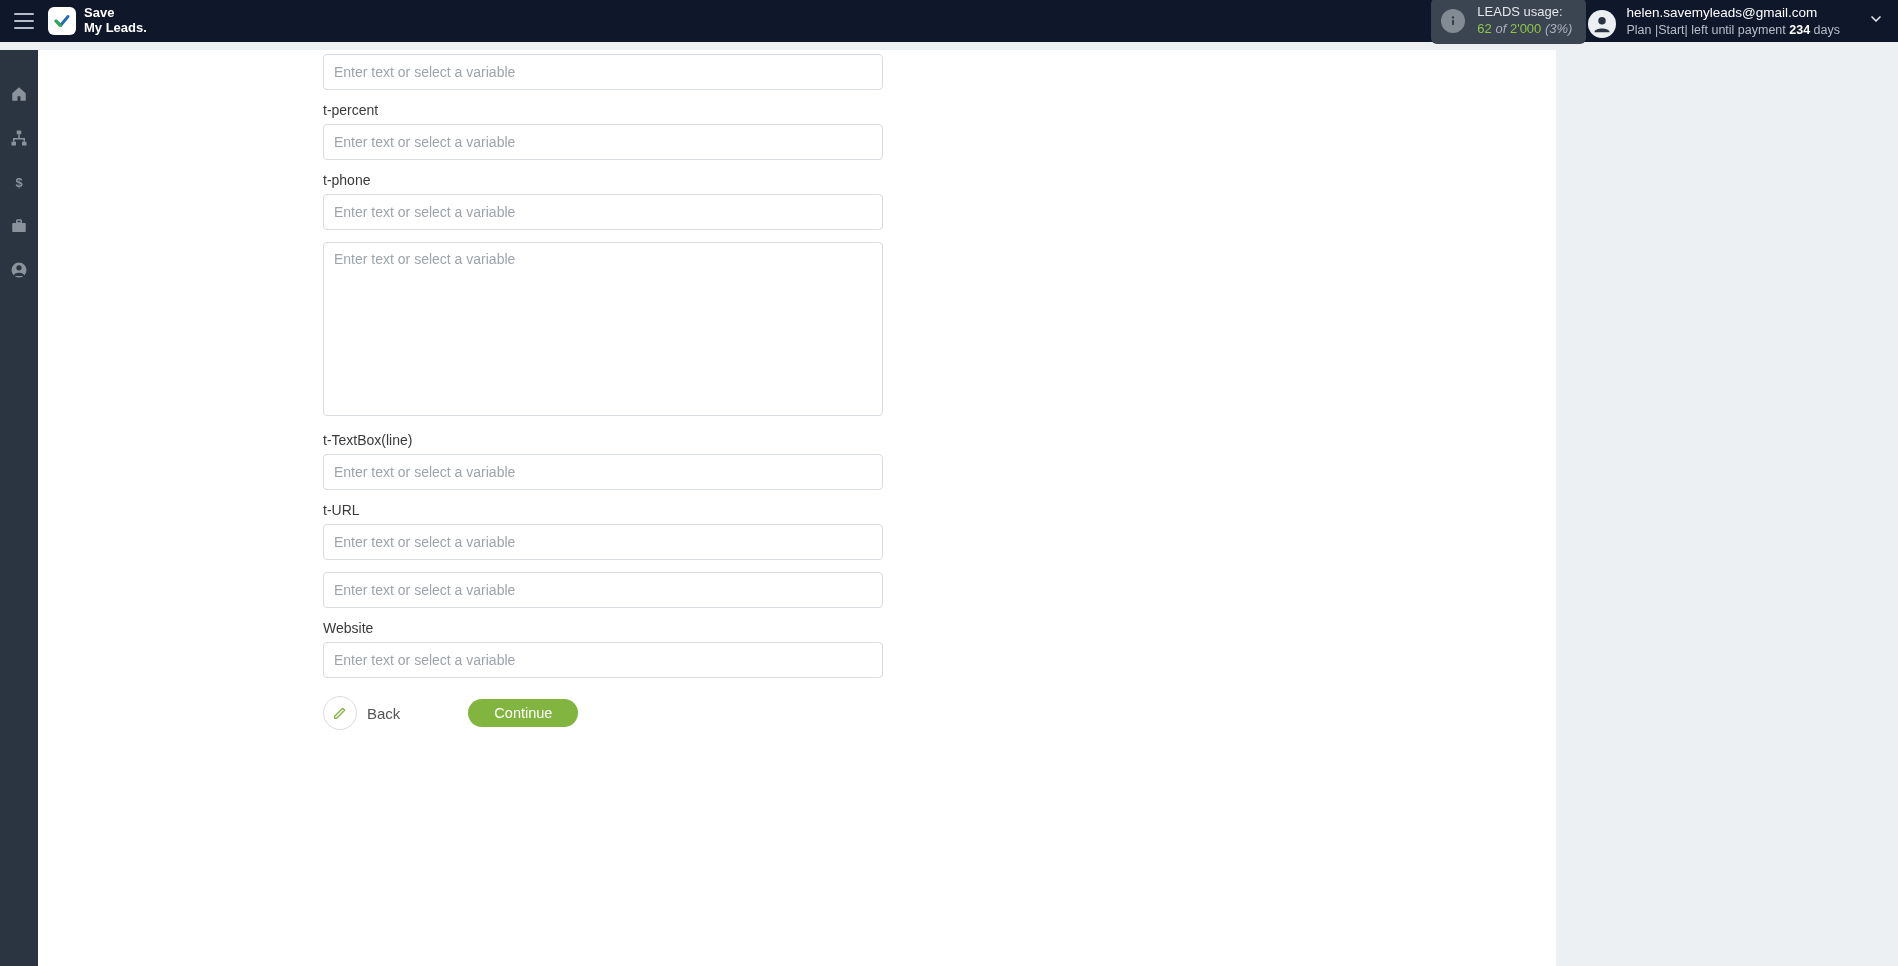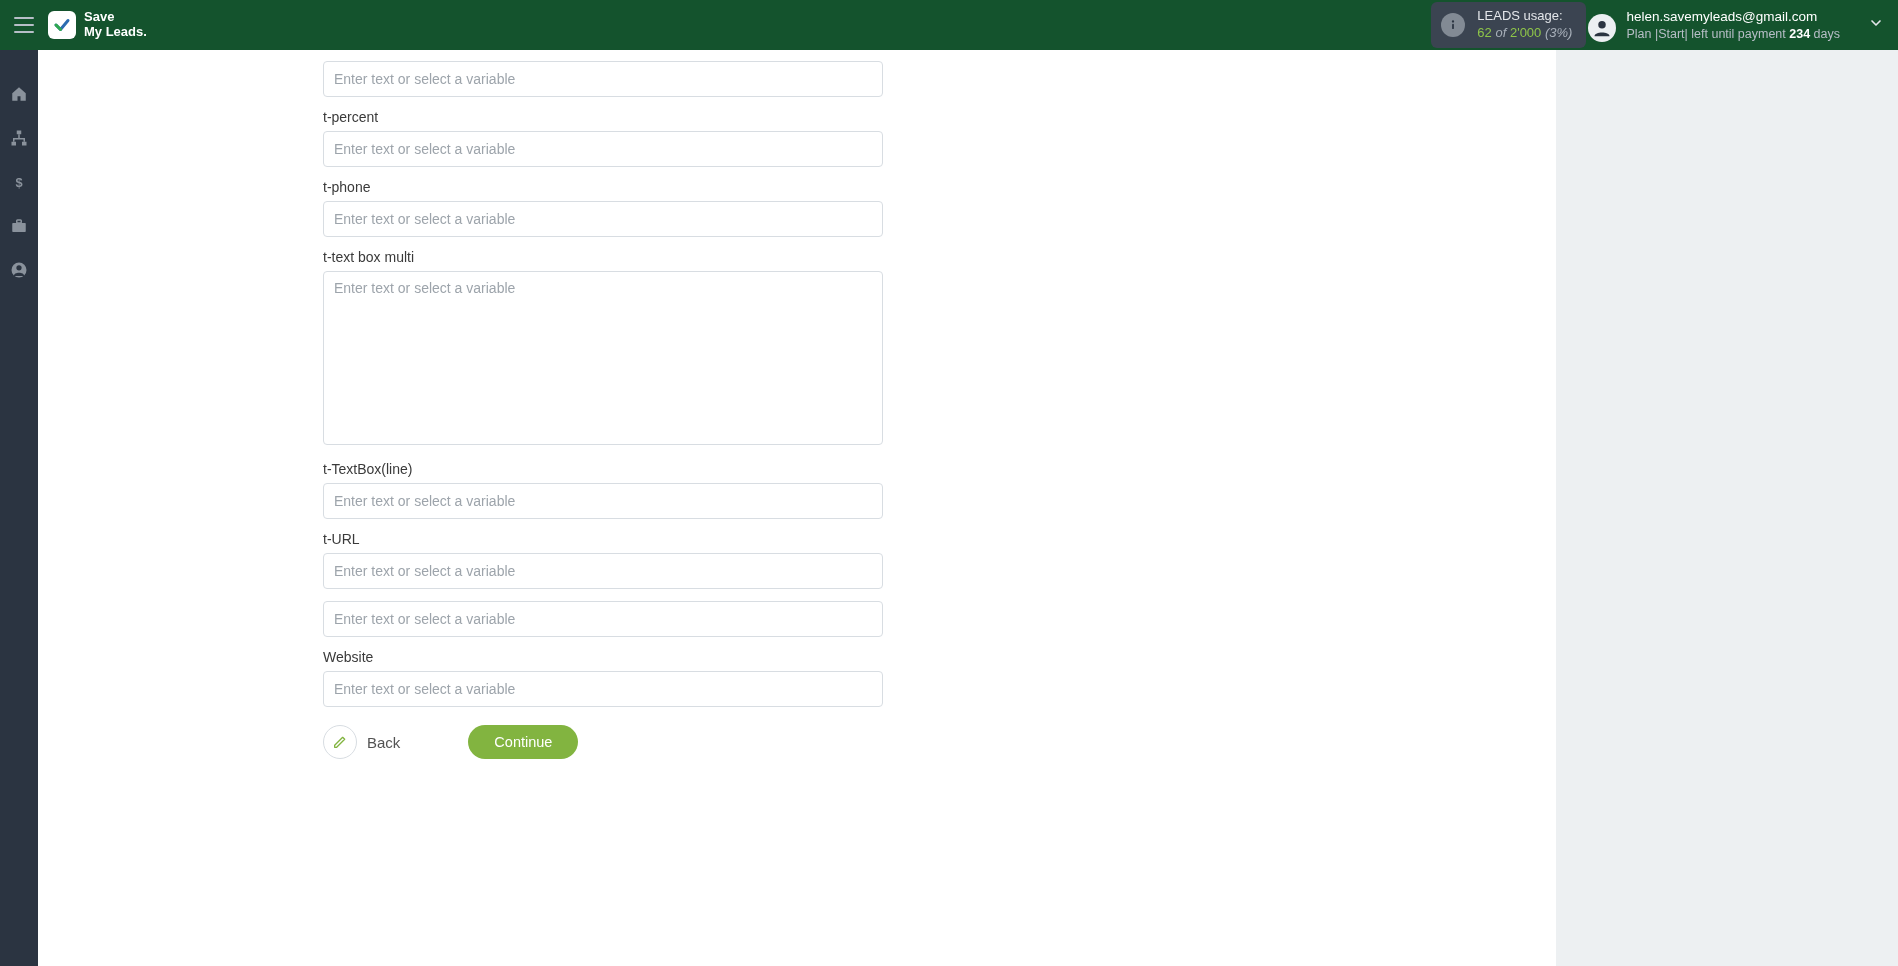--- a/index.html
+++ b/index.html
@@ -1,21 +1,21 @@
 <!DOCTYPE html>
 <html><head>
 <meta charset="utf-8">
 <style>
   * { box-sizing: border-box; margin: 0; padding: 0; }
   html, body { width: 100%; height: 100%; font-family: Arial, Helvetica, sans-serif; background: #edf0f2; }
   body { overflow: hidden; }
 
   .header {
-    position: fixed; top: 0; left: 0; right: 0; height: 50px;
-    background: #14532d; display: flex; align-items: center; z-index: 100;
+    position: fixed; top: 0; left: 0; right: 0; height: 42px;
+    background: #0f172a; display: flex; align-items: center; z-index: 100;
     padding: 0 14px;
   }
   .hamburger { width: 20px; height: 16px; display: flex; flex-direction: column; justify-content: space-between; cursor: pointer; margin-right: 14px; }
   .hamburger span { display: block; height: 2px; background: #b7bec7; border-radius: 1px; }
 
   .logo { display: flex; align-items: center; gap: 8px; }
   .logo-box {
     width: 28px; height: 28px; background: #fff; border-radius: 6px;
     display: flex; align-items: center; justify-content: center;
   }
@@ -53,21 +53,21 @@
 
   .page {
     position: fixed; top: 50px; left: 38px; right: 0; bottom: 0;
     background: #edf0f2; overflow: hidden;
   }
   .card {
     position: absolute; left: 0; right: 342px; top: 0; bottom: 0;
     background: #fff; overflow-y: auto;
   }
   .form-area {
-    width: 560px; margin-left: 285px; padding-top: 11px; padding-bottom: 40px;
+    width: 560px; margin-left: 285px; padding-top: 4px; padding-bottom: 40px;
   }
   .field { margin-bottom: 12px; }
   .field-label { color: #3a3a3a; font-size: 14px; margin-bottom: 6px; }
   .field-input {
     width: 100%; height: 36px; border: 1px solid #d8dde2; border-radius: 4px;
     padding: 0 10px; font-size: 14px; color: #333; background:#fff;
   }
   .field-input::placeholder { color: #9da4ab; }
   .field-textarea {
     width: 100%; height: 174px; border: 1px solid #d8dde2; border-radius: 4px;
@@ -78,21 +78,21 @@
 
   .actions { display: flex; align-items: center; gap: 68px; margin-top: 18px; }
   .back-btn { display: flex; align-items: center; gap: 10px; cursor: pointer; }
   .back-circle {
     width: 34px; height: 34px; border: 1px solid #d8dde2; border-radius: 50%;
     display:flex; align-items:center; justify-content:center;
   }
   .back-label { color: #535353; font-size: 15px; }
   .continue-btn {
     background: #82b440; color: #fff; border: none; border-radius: 18px;
-    height: 34px; padding: 0 26px; font-size: 14.5px; cursor: pointer;
+    height: 28px; padding: 0 26px; font-size: 14.5px; cursor: pointer;
   }
 </style>
 </head>
 <body>
 
 <div class="header">
   <div class="hamburger">
     <span></span>
       <span></span>
       <span></span>
@@ -197,21 +197,20 @@
         <div class="field-label">t-percent</div>
         <input class="field-input" type="text" placeholder="Enter text or select a variable" style="">
       </div>
 
       <div class="field">
         <div class="field-label">t-phone</div>
         <input class="field-input" type="text" placeholder="Enter text or select a variable" style="">
       </div>
 
       <div class="field">
-        <div class="field-label">t-text box multi</div>
         <textarea class="field-textarea" placeholder="Enter text or select a variable" style=""></textarea>
       </div>
 
       <div class="field">
         <div class="field-label">t-TextBox(line)</div>
         <input class="field-input" type="text" placeholder="Enter text or select a variable" style="">
       </div>
 
       <div class="field">
         <div class="field-label">t-URL</div>

